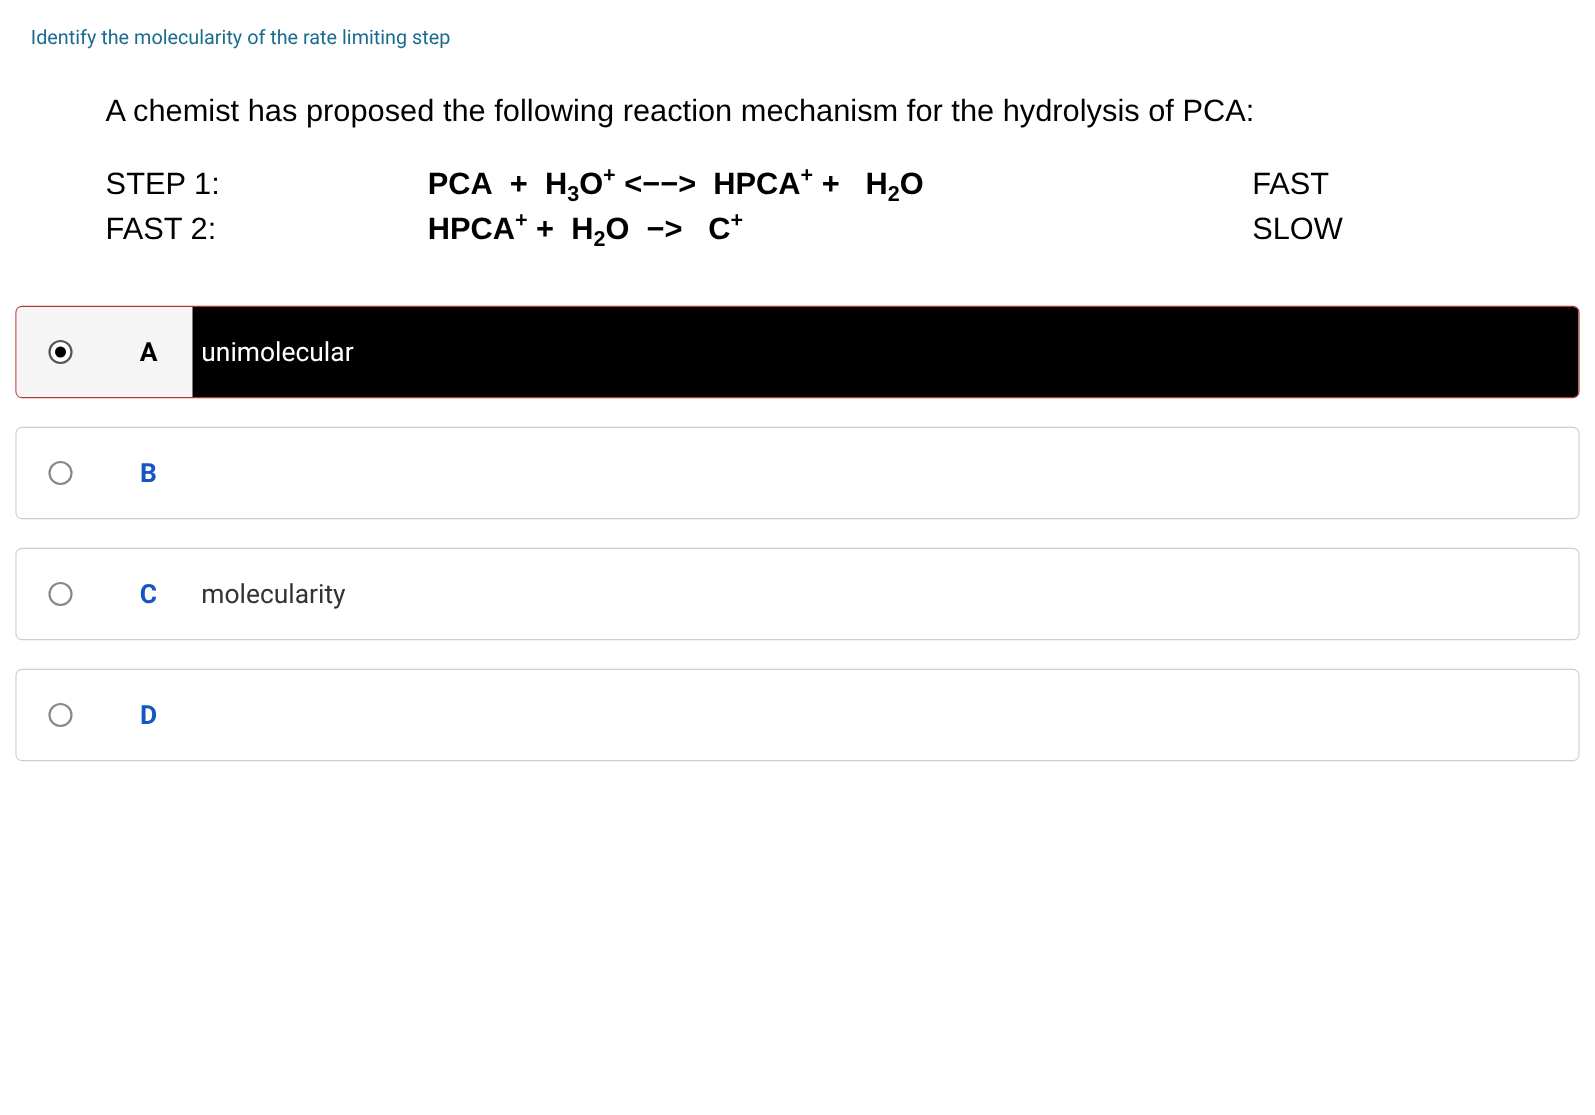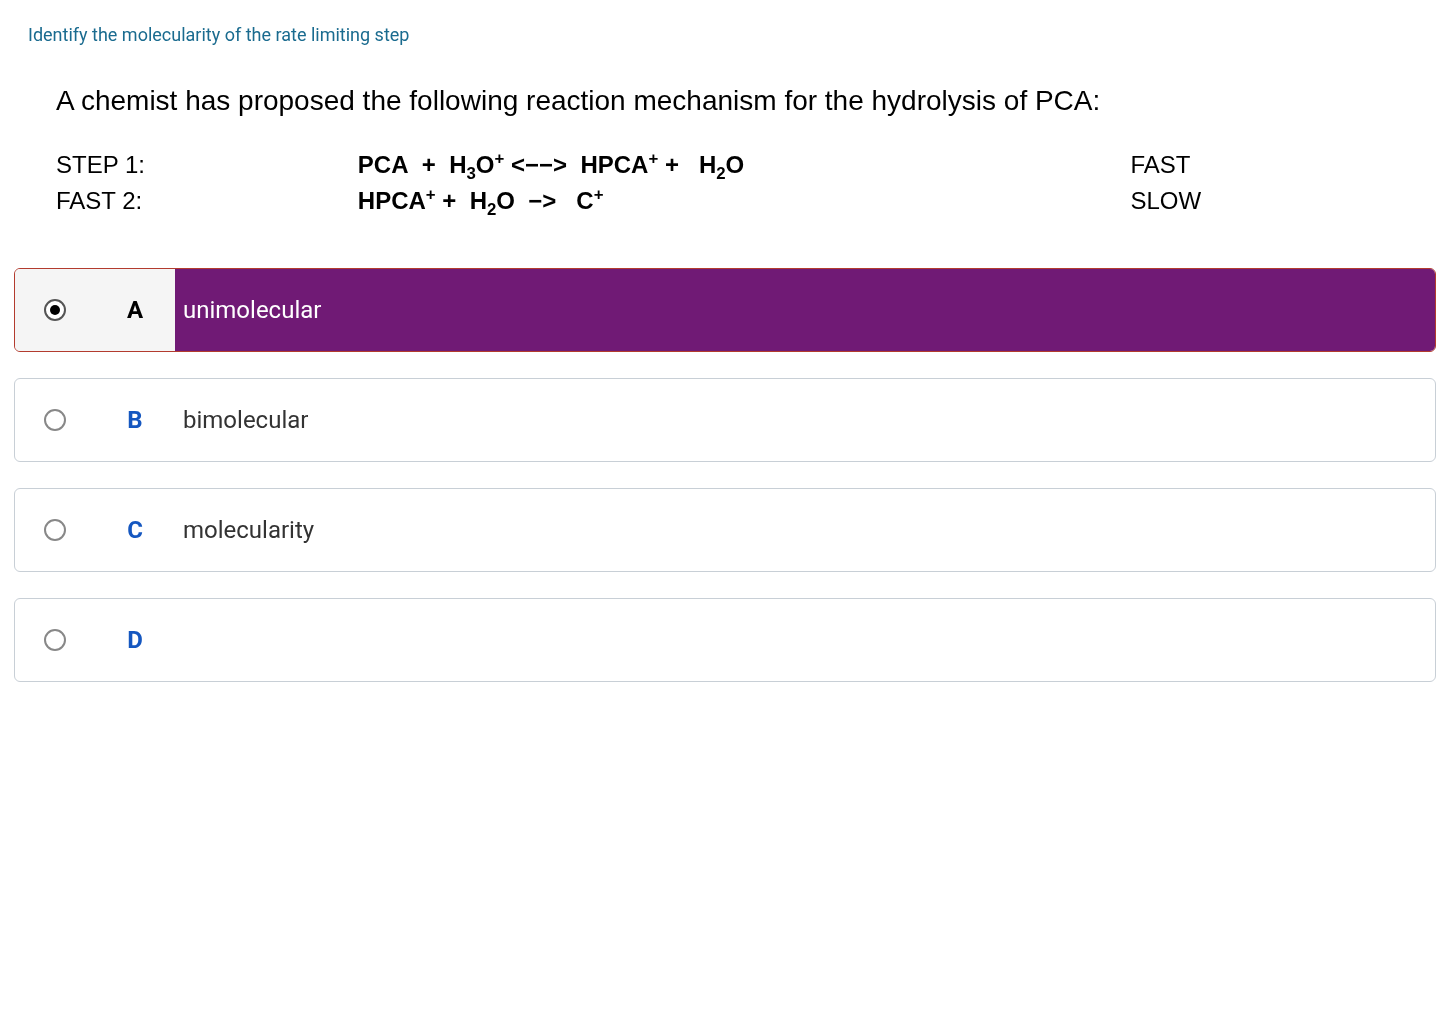--- a/index.html
+++ b/index.html
@@ -13,31 +13,31 @@
   .question-title {
     color: #1a6b8f;
     font-size: 18px;
     font-weight: 400;
     margin-bottom: 38px;
     margin-left: 14px;
   }
   .stem-block {
     font-family: Arial, Helvetica, sans-serif;
     color: #000;
-    margin-left: 42px;
+    margin-left: 82px;
     margin-right: 40px;
     margin-bottom: 50px;
     font-size: 28px;
     line-height: 1.3;
   }
   .stem-intro { margin-bottom: 28px; }
   .steps-table {
     width: 100%;
     border-collapse: collapse;
-    font-size: 24px;
+    font-size: 28px;
   }
   .steps-table td { padding: 2px 0; vertical-align: middle; white-space: nowrap; }
   .col-step { width: 250px; }
   .col-eqn  { width: 640px; font-weight: bold; }
   .col-rate { width: 180px; }
   .cursor-col { width: 40px; text-align: right; }
   .text-cursor {
     display: inline-block;
     width: 4px;
     height: 46px;
@@ -90,21 +90,21 @@
   .option.selected-wrong {
     border-color: #b33b2e;
     background: #f5f5f5;
   }
   .option.selected-wrong .radio-cell { background: #f5f5f5; }
   .option.selected-wrong .letter-cell {
     color: #000;
     background: #f5f5f5;
   }
   .option.selected-wrong .text-cell {
-    background: #701a75;
+    background: #000000;
     color: #fff;
   }
 
   .radio-outer {
     width: 22px; height: 22px;
     border: 2px solid #555;
     border-radius: 50%;
     display: flex; align-items: center; justify-content: center;
     background: #fff;
   }
@@ -150,21 +150,20 @@
     </div>
     <div class="letter-cell">A</div>
     <div class="text-cell">unimolecular</div>
   </div>
 
   <div class="option">
     <div class="radio-cell">
       <span class="radio-outer unchecked"></span>
     </div>
     <div class="letter-cell">B</div>
-    <div class="text-cell">bimolecular</div>
   </div>
 
   <div class="option">
     <div class="radio-cell">
       <span class="radio-outer unchecked"></span>
     </div>
     <div class="letter-cell">C</div>
     <div class="text-cell">molecularity</div>
   </div>
 

